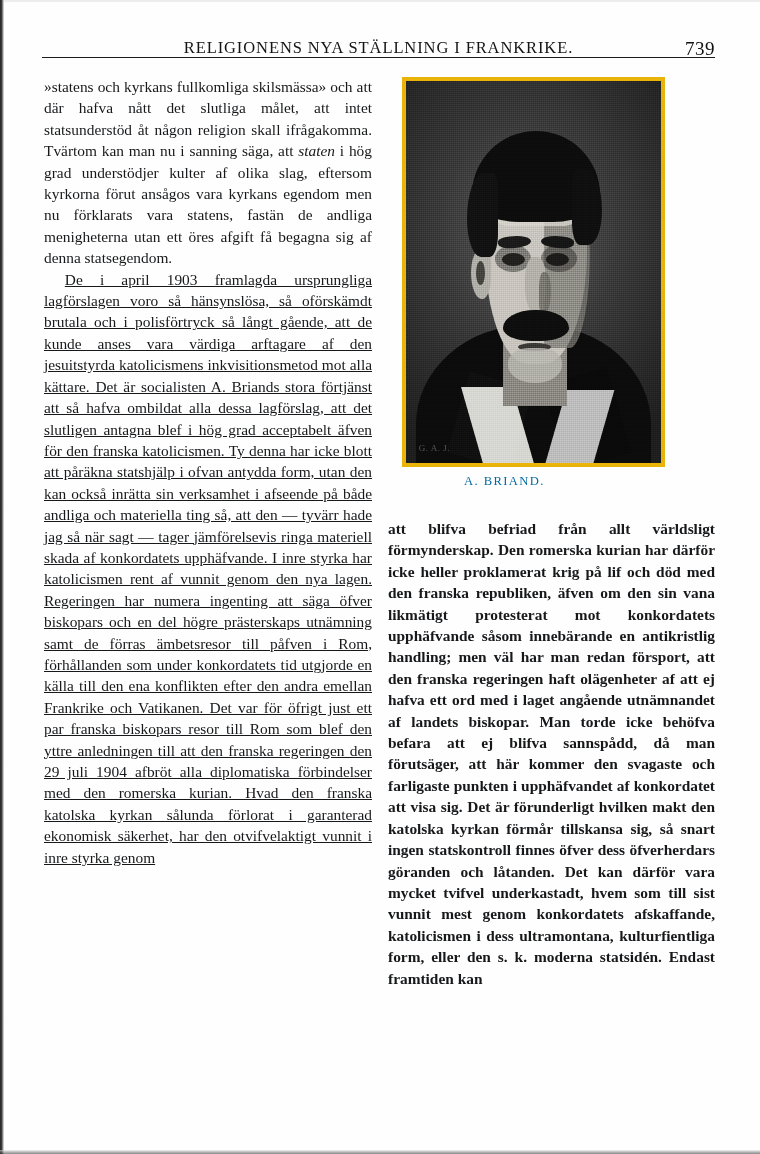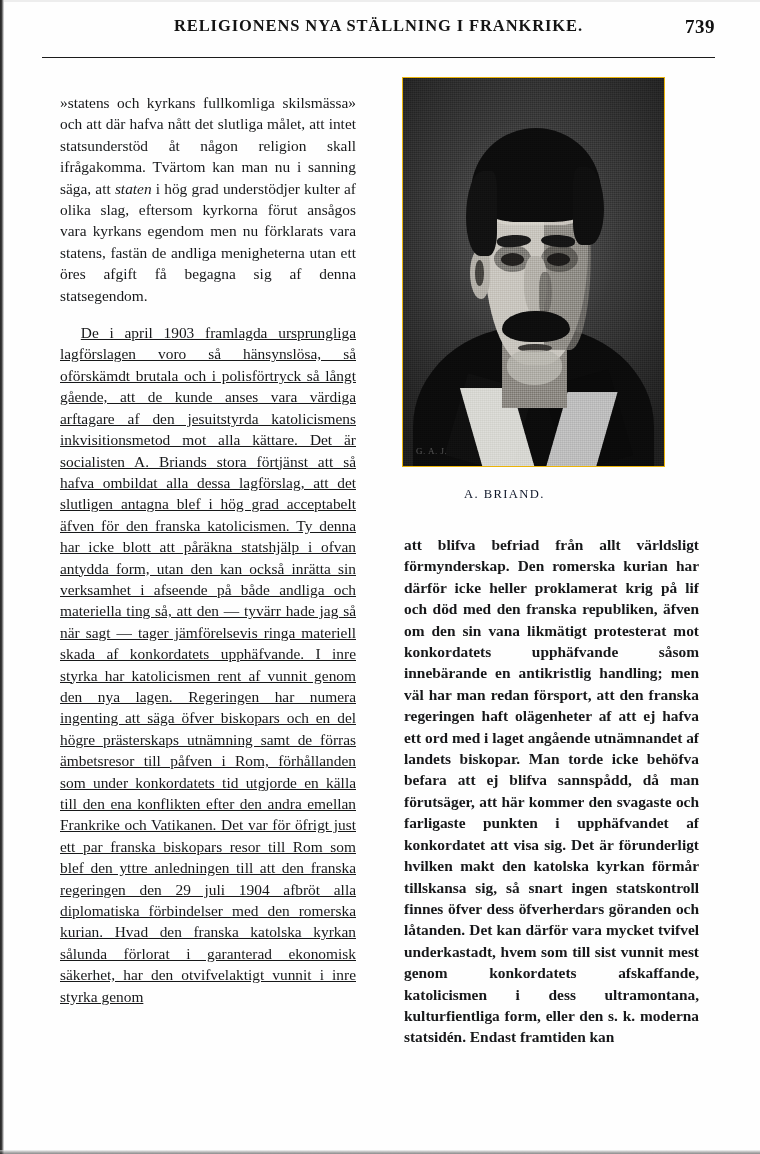--- a/index.html
+++ b/index.html
@@ -37,24 +37,23 @@
     position: absolute;
     left: 0; top: 0;
     width: 760px; height: 2px;
     background: #dcdcdc;
     opacity: .5;
   }
 
   
   .runhead {
     position: absolute;
-    left: 42px; top: 16px;
+    left: 42px; top: 38px;
     width: 673px;
     height: 26px;
-    font-weight: bold;
   }
   .runhead-title {
     position: absolute;
     left: 0; right: 0;
     top: 0;
     text-align: center;
     font-size: 16.5px;
     letter-spacing: 0.9px;
     color: #141414;
     white-space: nowrap;
@@ -88,21 +87,21 @@
     top: 76px;
     width: 328px;
   }
   .col-right-lower {
     left: 388px;
     top: 518px;
     width: 327px;
     font-weight: bold;
   }
   .col p {
-    margin: 16px;
+    margin: 0;
     text-indent: 0;
   }
   .col p + p {
     text-indent: 1.35em;
     text-decoration: underline;
   }
   .col .ital {
     font-style: italic;
   }
 
@@ -112,21 +111,21 @@
     left: 402px;
     top: 77px;
     width: 263px;
   }
   .figure-img {
     position: relative;
     width: 263px;
     height: 390px;
     background: #3a3a3a;
     overflow: hidden;
-    border: 1px solid #eab308;
+    border: 4px solid #eab308;
     box-sizing: border-box;
   }
   
   .grain {
     position: absolute;
     inset: 0;
     background-image:
       repeating-linear-gradient(0deg, rgba(255,255,255,.10) 0px, rgba(255,255,255,.10) 1px, rgba(0,0,0,.12) 1px, rgba(0,0,0,.12) 2px),
       repeating-linear-gradient(90deg, rgba(255,255,255,.09) 0px, rgba(255,255,255,.09) 1px, rgba(0,0,0,.11) 1px, rgba(0,0,0,.11) 2px);
     mix-blend-mode: overlay;
@@ -388,22 +387,22 @@
     line-height: 14px;
     color: #1d1d1d;
     margin-top: 4px;
     font-family: "Liberation Serif", serif;
   }
   .figure-caption {
     width: 263px;
     text-align: center;
     font-size: 12.6px;
     letter-spacing: 1.4px;
-    color: #0f172a;
-    margin-top: 20px;
+    color: #0369a1;
+    margin-top: 7px;
     padding-right: 58px;
     box-sizing: border-box;
   }
 </style>
 </head>
 <body>
 
 <div class="page">
 
   <div class="scan-edge-top"></div>

